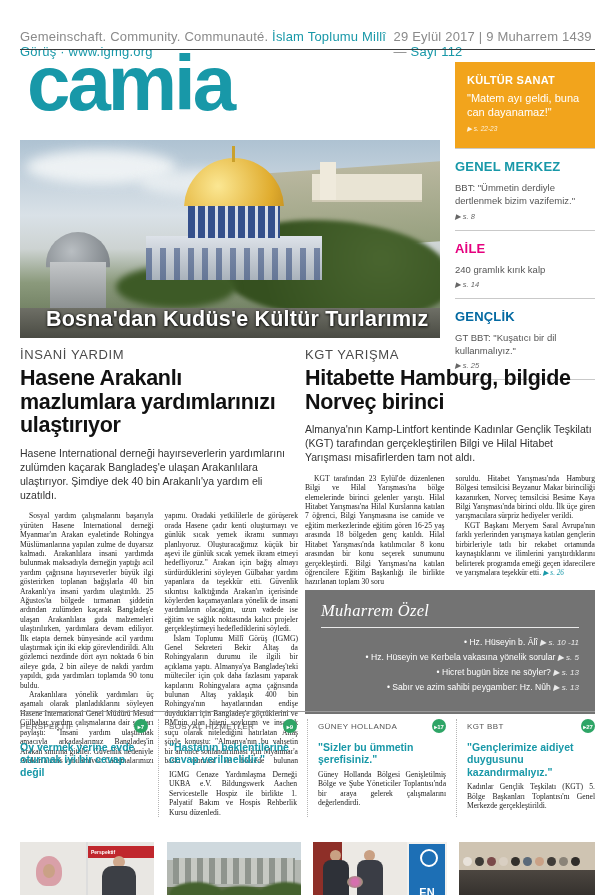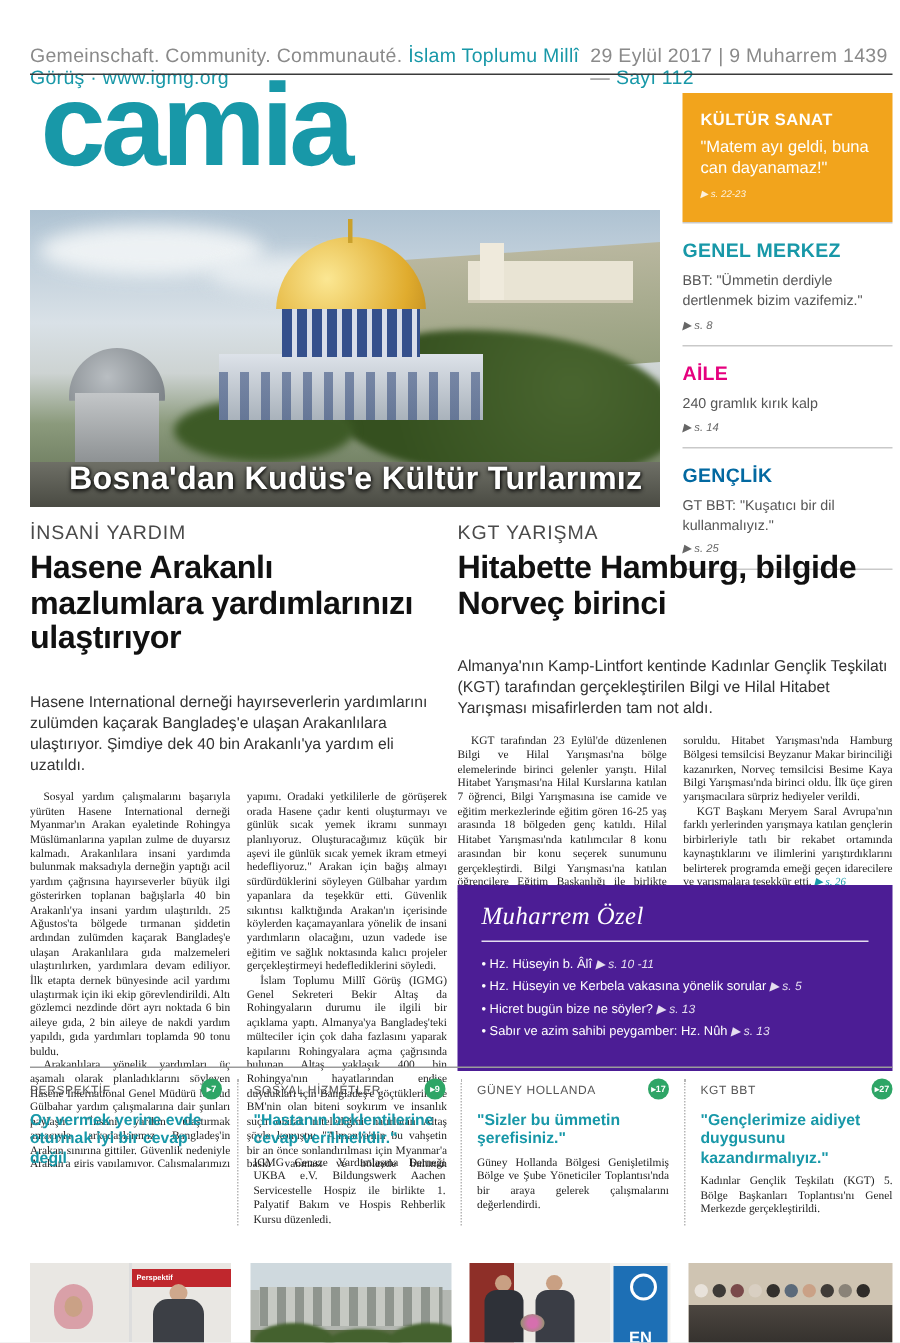--- a/index.html
+++ b/index.html
@@ -53,38 +53,38 @@
         background:radial-gradient(circle at 40% 30%,#b9bec2,#7c8287 70%);clip-path:inset(0 0 45% 0);}
   .fountain-body{position:absolute;left:30px;top:122px;width:56px;height:46px;
         background:linear-gradient(180deg,#c3c6c8,#8e9294);}
   .ground{position:absolute;left:0;bottom:0;width:100%;height:30px;
         background:linear-gradient(180deg,#6e6f66,#4a4b43);}
   .hero-caption{position:absolute;left:26px;bottom:6px;font-size:21.5px;font-weight:bold;color:#fff;
         text-shadow:0 1px 3px rgba(0,0,0,.85),1px 0 2px rgba(0,0,0,.6);letter-spacing:.2px;}
   
   .kicker{font-size:13px;color:#4a4a4a;letter-spacing:.6px;}
   .headline{font-size:21.5px;font-weight:bold;line-height:1.1;color:#111;margin-top:5px;letter-spacing:-.3px;}
-  .lead{font-size:10.5px;color:#333;line-height:1.32;margin-top:24px;}
+  .lead{font-size:10.5px;color:#333;line-height:1.32;margin-top:9px;}
   .art-left{position:absolute;left:20px;top:347px;width:278px;}
   .art-right{position:absolute;left:305px;top:347px;width:290px;}
   .body-cols{display:flex;gap:11px;margin-top:9px;overflow:hidden;}
   .art-left .body-cols{height:252px;}
   .art-right .body-cols{height:126px;}
   .bcol{flex:1;font-family:"Liberation Serif",serif;font-size:7.6px;line-height:1.24;
         text-align:justify;color:#222;}
   .bcol p{margin:0;}
   .bcol p.ind{text-indent:9px;}
   .pageref{font-style:italic;color:#1898A8;font-size:7.2px;}
   
-  .muh{position:absolute;left:305px;top:590px;width:290px;height:124px;background:#4c1d95;color:#fff;
+  .muh{position:absolute;left:305px;top:590px;width:290px;height:124px;background:#737373;color:#fff;
        box-sizing:border-box;padding:11px 16px 10px 16px;}
   .muh-title{font-family:"Liberation Serif",serif;font-style:italic;font-size:16.5px;letter-spacing:.3px;}
   .muh-rule{border-top:1px solid rgba(255,255,255,.85);margin:6px 0 7px 0;}
   .muh li{list-style:none;font-size:8.6px;line-height:1.75;}
-  .muh ul{margin:0;padding:0;}
+  .muh ul{margin:0;padding:0;text-align:right;}
   .muh li::before{content:"• ";}
   .muh .mpage{font-style:italic;opacity:.85;font-size:8px;}
   
   .botrule{position:absolute;left:20px;top:711px;width:575px;border-top:1px solid #9b9b9b;}
   .botrow{position:absolute;left:20px;top:719px;width:575px;display:flex;}
   .bcolm{flex:1;padding:0 10px;}
   .bcolm:first-child{padding-left:0;}
   .bcolm:last-child{padding-right:0;}
   .bcolm + .bcolm{border-left:1px dotted #b5b5b5;}
   .krow{display:flex;justify-content:space-between;align-items:center;}

